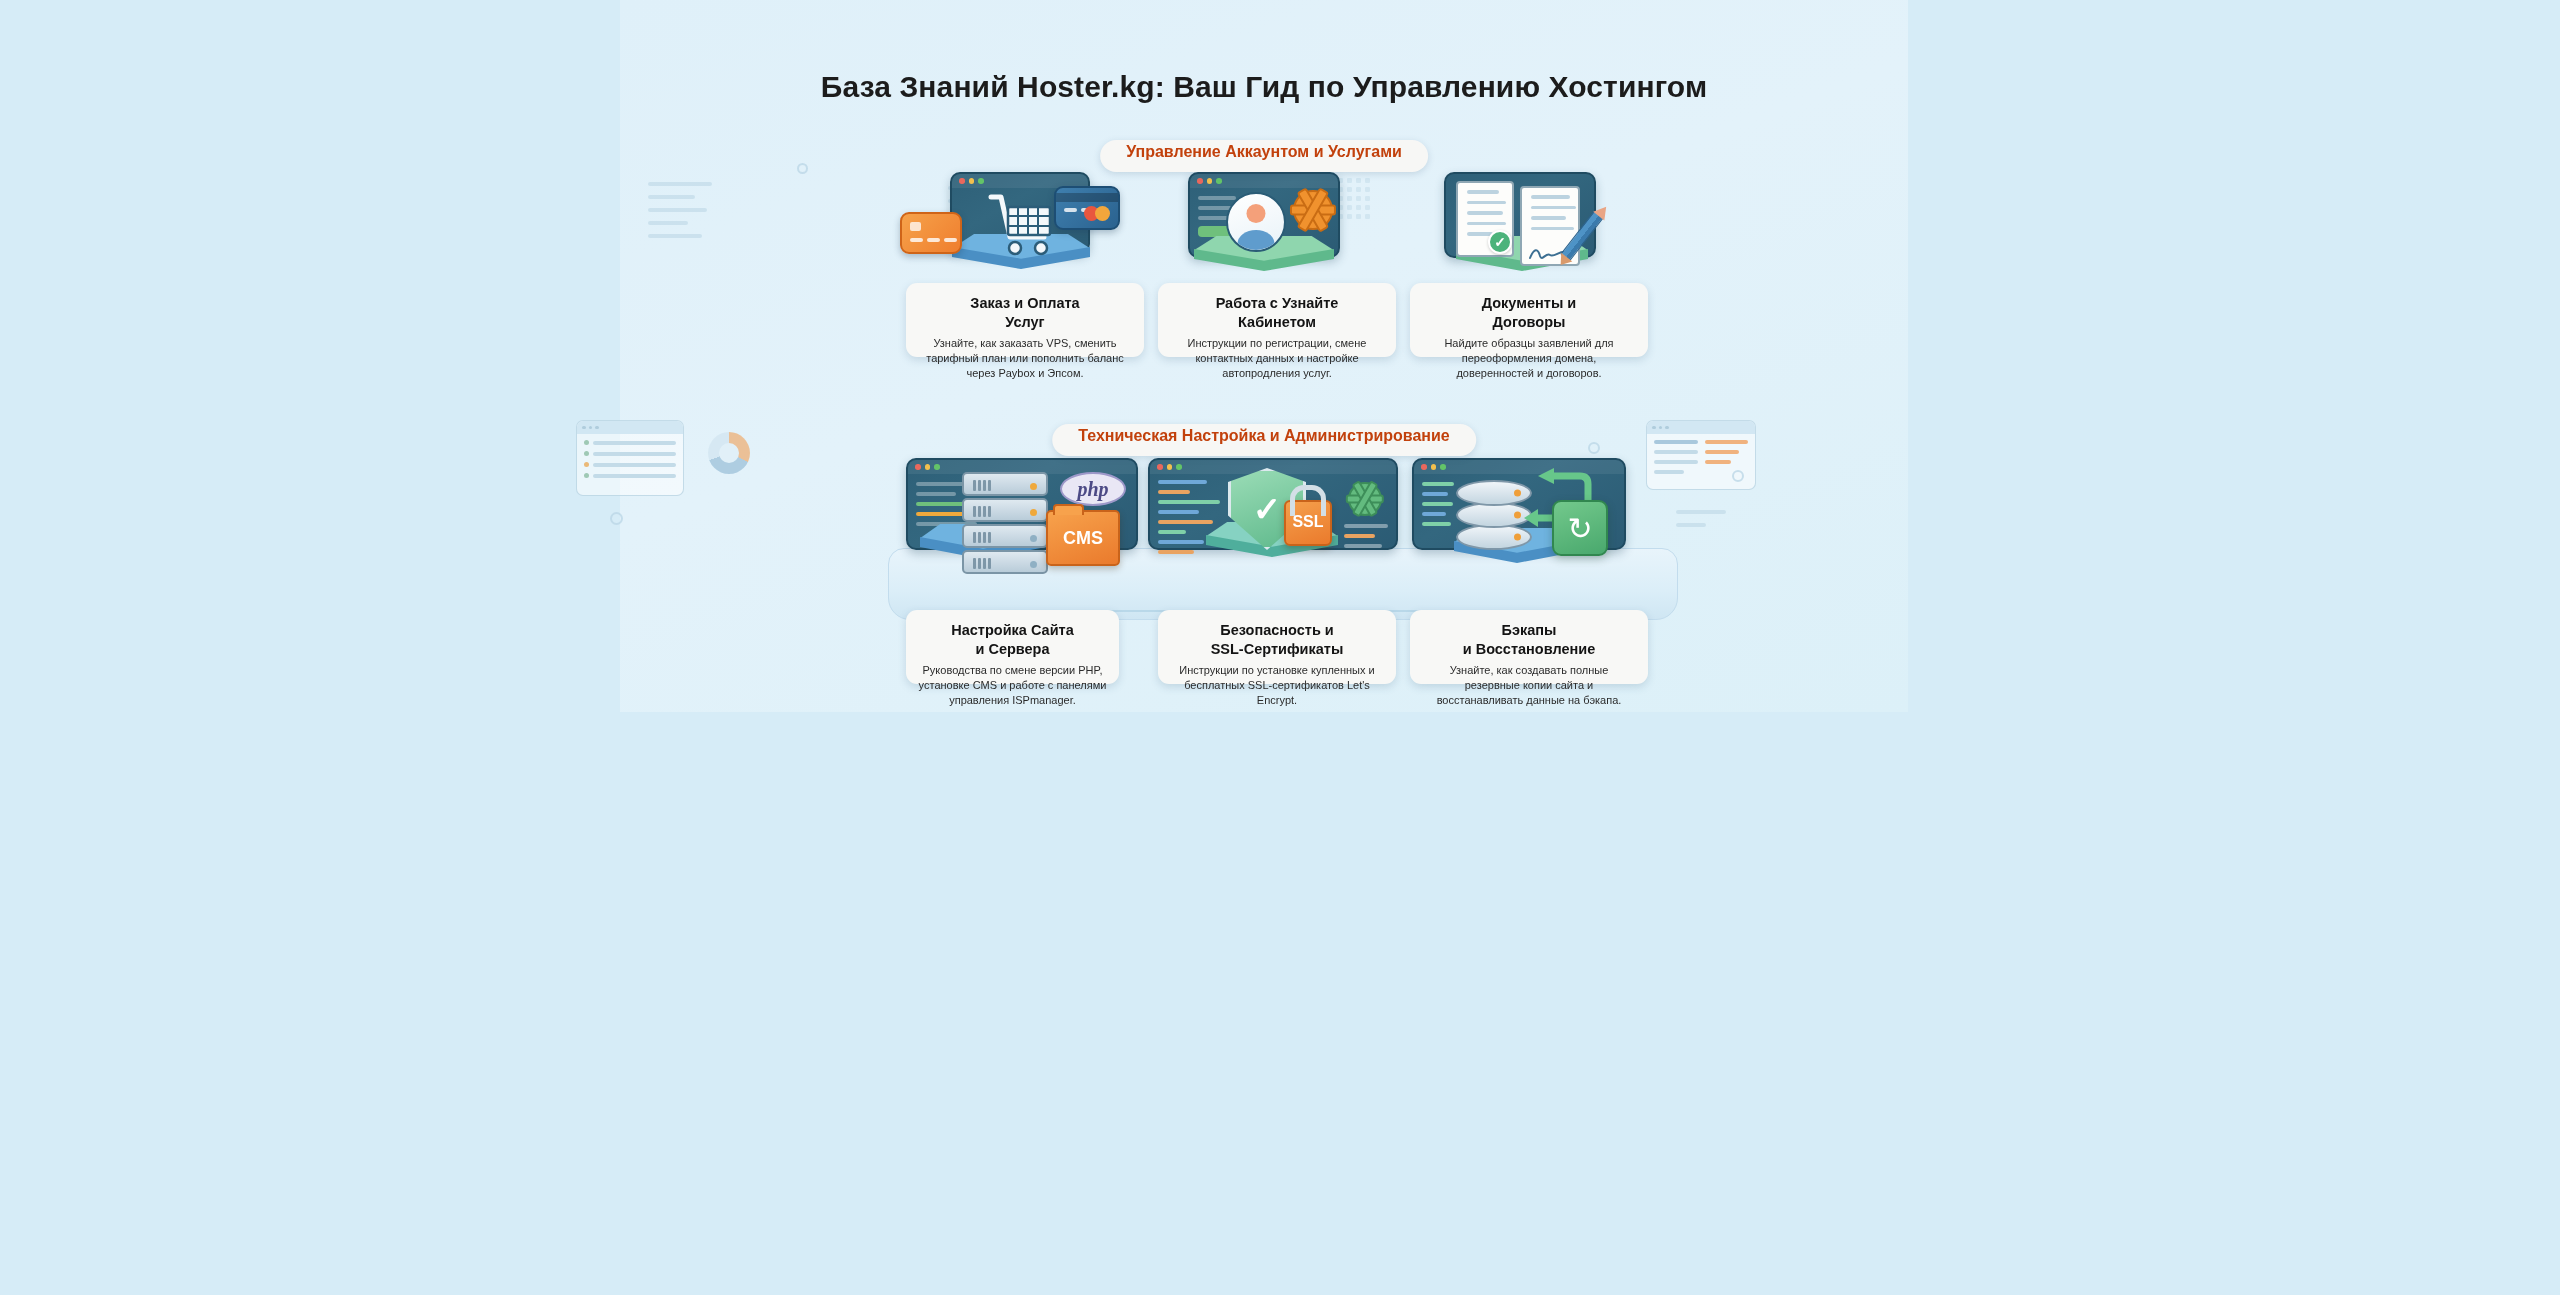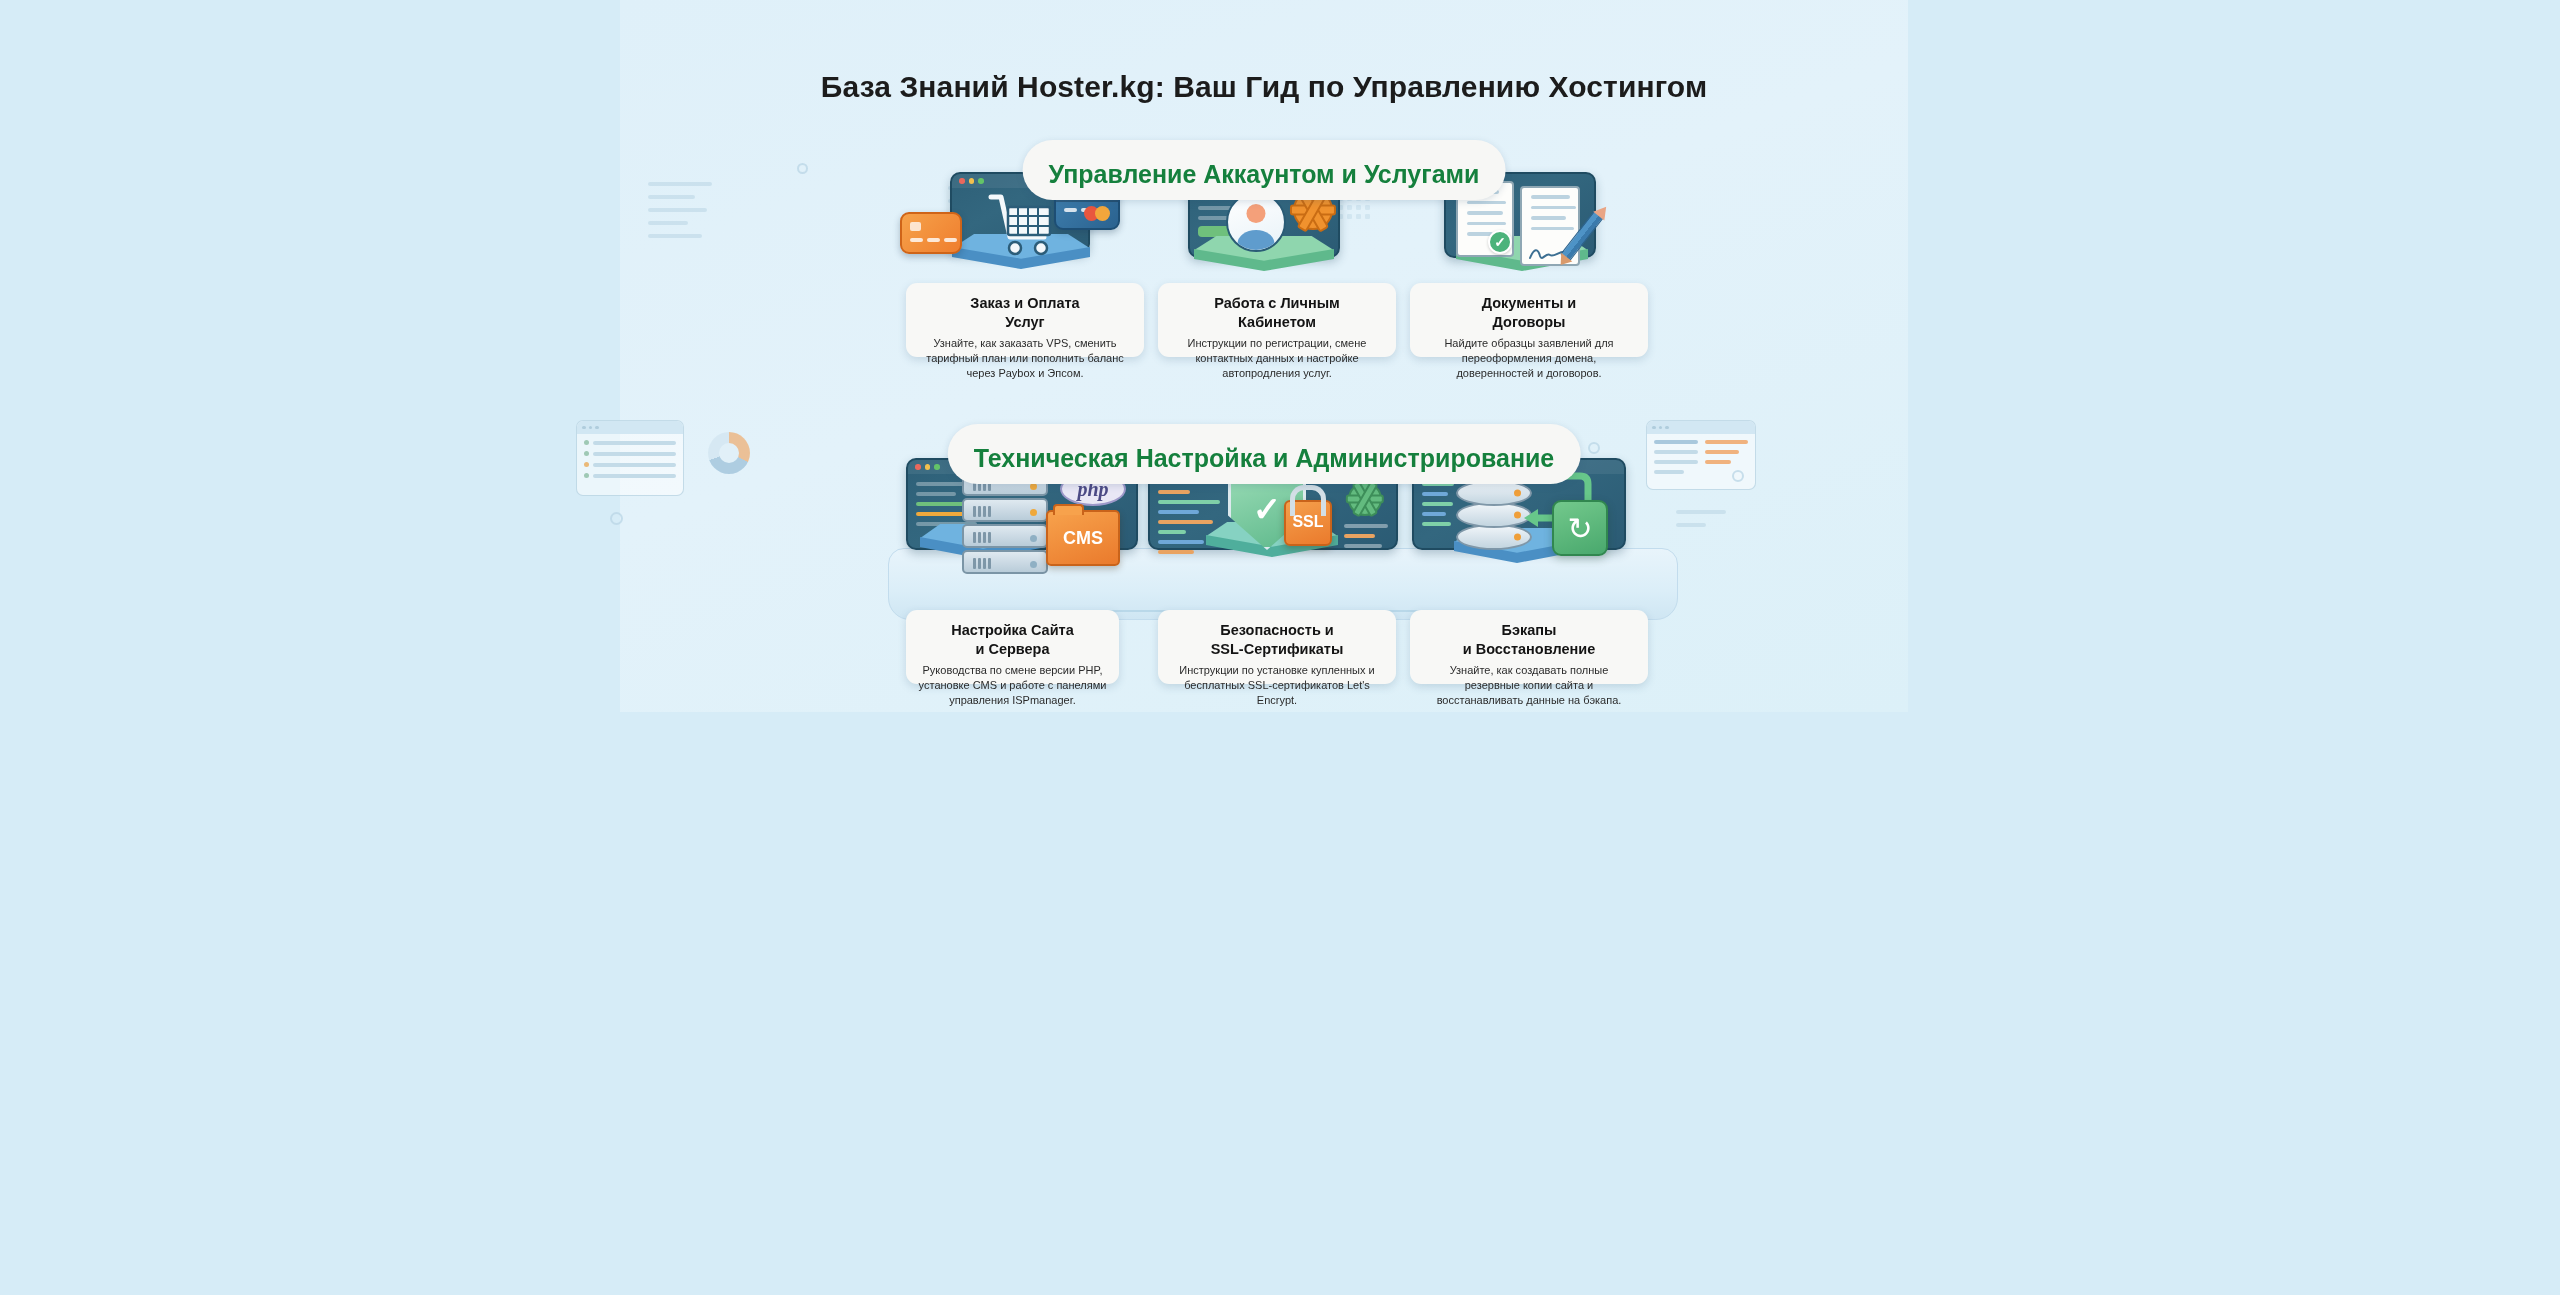--- a/index.html
+++ b/index.html
@@ -40,24 +40,24 @@
     font-weight: bold;
     color: #1c1c1c;
     letter-spacing: 0.1px;
   }
 
   
   .badge {
     position: absolute;
     background: #f7f7f5;
     border-radius: 30px;
-    padding: 20px 26px 11px 26px;
-    font-size: 25px;
+    padding: 3px 26px 11px 26px;
+    font-size: 16px;
     font-weight: bold;
-    color: #15803d;
+    color: #c2410c;
     white-space: nowrap;
     box-shadow: 0 2px 7px rgba(40,80,110,0.17);
     z-index: 40;
   }
   .badge-1 { left: 50%; transform: translateX(-50%); top: 140px; }
   .badge-2 { left: 50%; transform: translateX(-50%); top: 424px; }
 
   .deco-lines { position: absolute; opacity: .5; }
   .deco-lines i {
     display: block;
@@ -618,21 +618,21 @@
     <div class="card" style="left:286px; top:283px; width:238px; height:74px;text-align:center;">
       <h3>
         <span>Заказ и Оплата</span><br>
         <span>Услуг</span>
       </h3>
       <p>Узнайте, как заказать VPS, сменить тарифный план или пополнить баланс через Paybox и Эпсом.</p>
     </div>
 
     <div class="card" style="left:538px; top:283px; width:238px; height:74px;">
       <h3>
-        <span>Работа с Личным</span><br>
+        <span>Работа с Узнайте</span><br>
         <span>Кабинетом</span>
       </h3>
       <p>Инструкции по регистрации, смене контактных данных и настройке автопродления услуг.</p>
     </div>
 
     <div class="card" style="left:790px; top:283px; width:238px; height:74px;">
       <h3>
         <span>Документы и</span><br>
         <span>Договоры</span>
       </h3>

